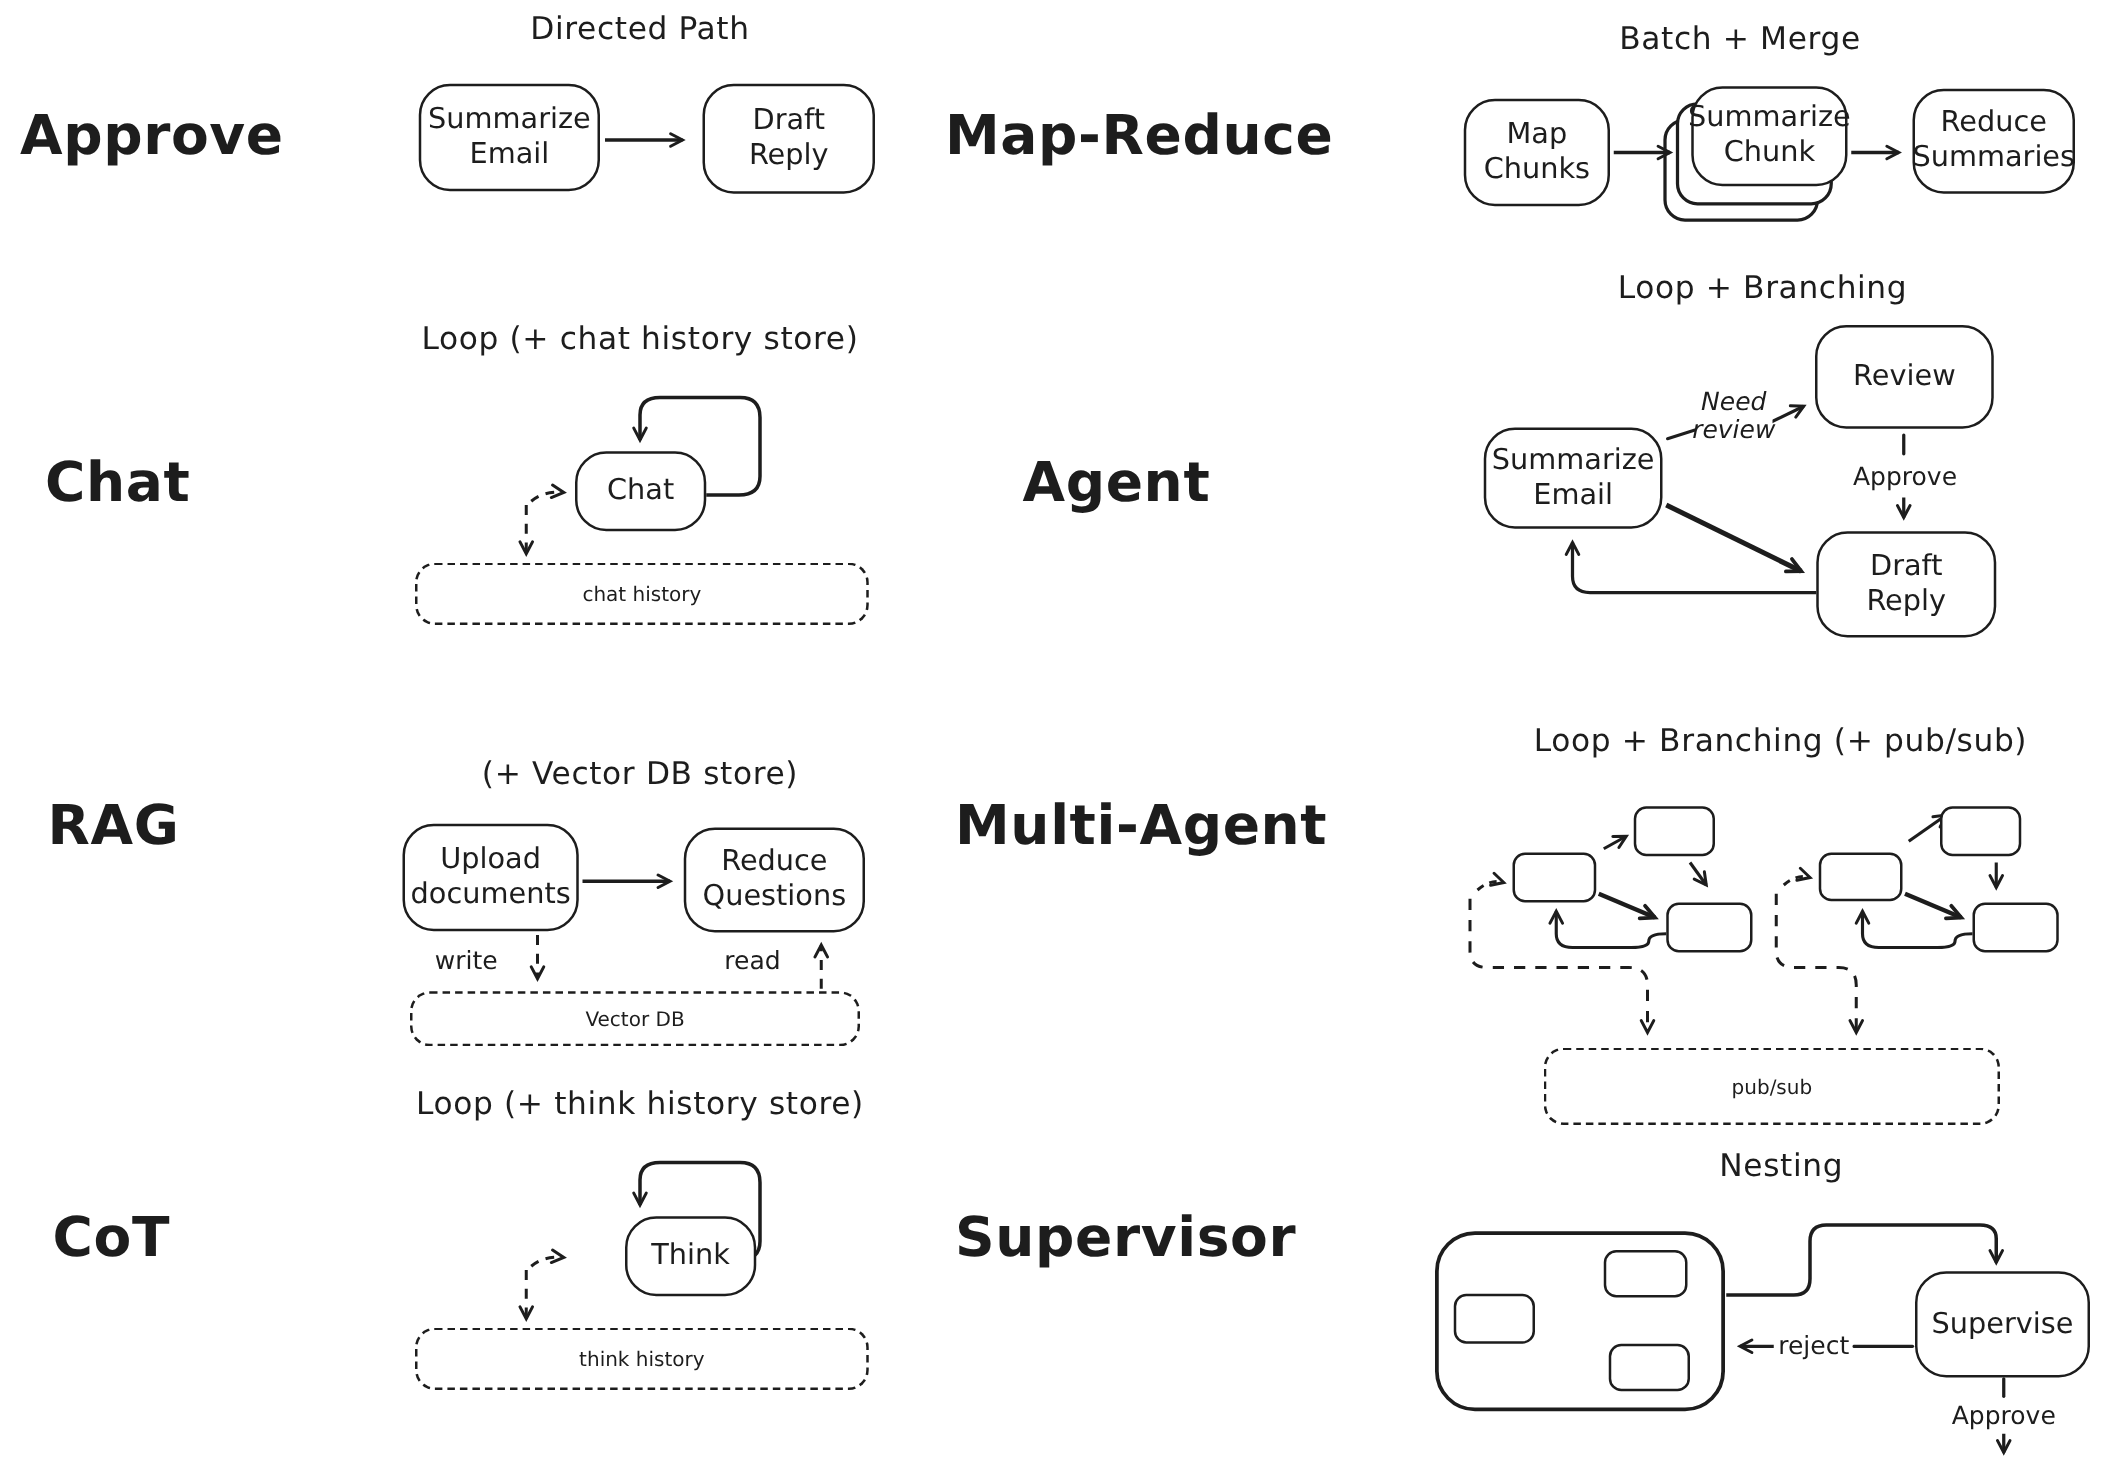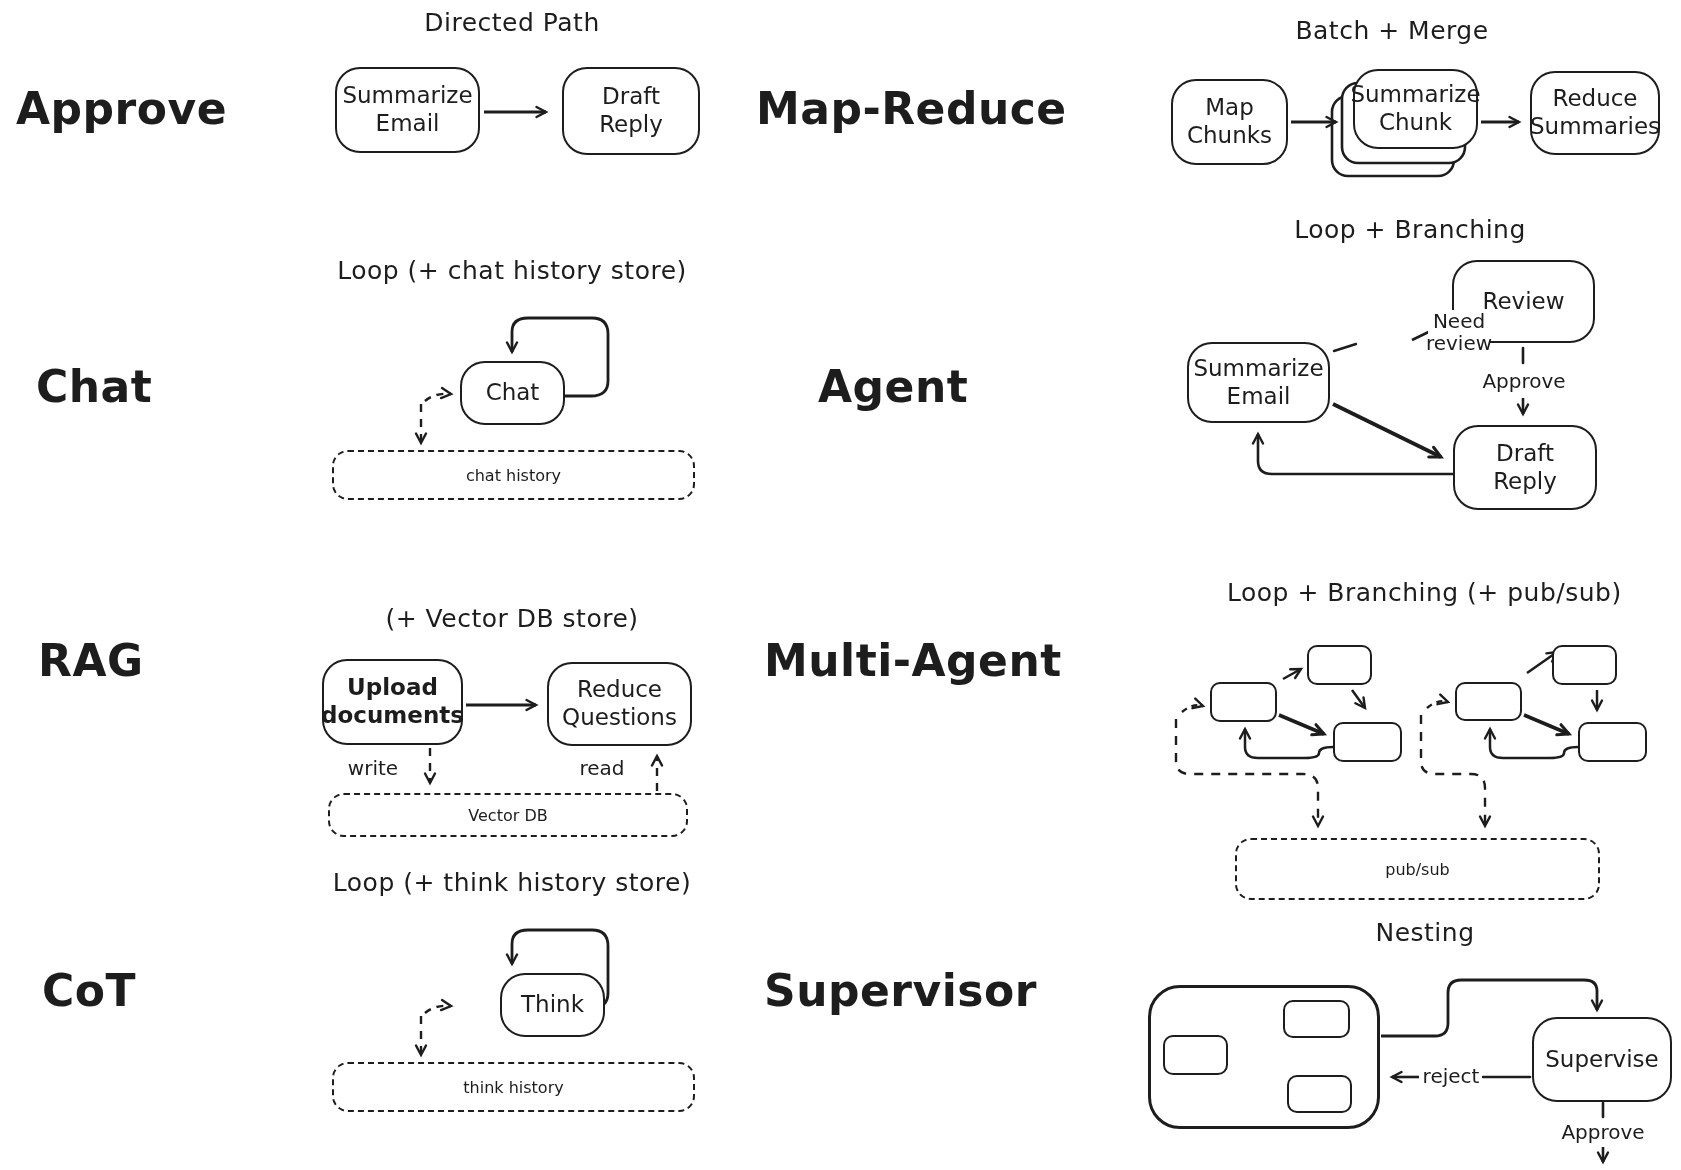--- a/index.html
+++ b/index.html
@@ -130,24 +130,24 @@
   <div class="abs node" style="left:1171px;top:79px;width:117px;height:86px;">Map Chunks</div>
   <div class="abs node" style="left:1353px;top:69px;width:125px;height:80px;">Summarize Chunk</div>
   <div class="abs node" style="left:1530px;top:71px;width:130px;height:84px;">Reduce Summaries</div>
 
   <div class="abs node" style="left:460px;top:361px;width:105px;height:64px;">Chat</div>
   <div class="abs store" style="left:332px;top:450px;width:363px;height:50px;">chat history</div>
 
   <div class="abs node" style="left:1187px;top:342px;width:143px;height:81px;">Summarize Email</div>
   <div class="abs node" style="left:1452px;top:260px;width:143px;height:83px;">Review</div>
   <div class="abs node" style="left:1453px;top:425px;width:144px;height:85px;">Draft Reply</div>
-  <div class="abs edge-label" style="left:1428px;top:310px;width:62px;height:46px;">Need review</div>
+  <div class="abs edge-label" style="left:1356px;top:310px;width:62px;height:46px;font-style:italic;">Need review</div>
   <div class="abs edge-label" style="left:1486px;top:369px;width:76px;height:26px;">Approve</div>
 
-  <div class="abs node" style="left:322px;top:659px;width:141px;height:86px;font-weight:bold;">Upload documents</div>
+  <div class="abs node" style="left:322px;top:659px;width:141px;height:86px;">Upload documents</div>
   <div class="abs node" style="left:547px;top:662px;width:145px;height:84px;">Reduce Questions</div>
   <div class="abs store" style="left:328px;top:793px;width:360px;height:44px;">Vector DB</div>
   <div class="abs edge-label" style="left:338px;top:756px;width:70px;height:26px;">write</div>
   <div class="abs edge-label" style="left:572px;top:756px;width:60px;height:26px;">read</div>
 
   <div class="abs mini" style="left:1210px;top:682px;width:67px;height:40px;"></div>
   <div class="abs mini" style="left:1307px;top:645px;width:65px;height:40px;"></div>
   <div class="abs mini" style="left:1333px;top:722px;width:69px;height:40px;"></div>
   <div class="abs mini" style="left:1455px;top:682px;width:67px;height:39px;"></div>
   <div class="abs mini" style="left:1552px;top:645px;width:65px;height:40px;"></div>

